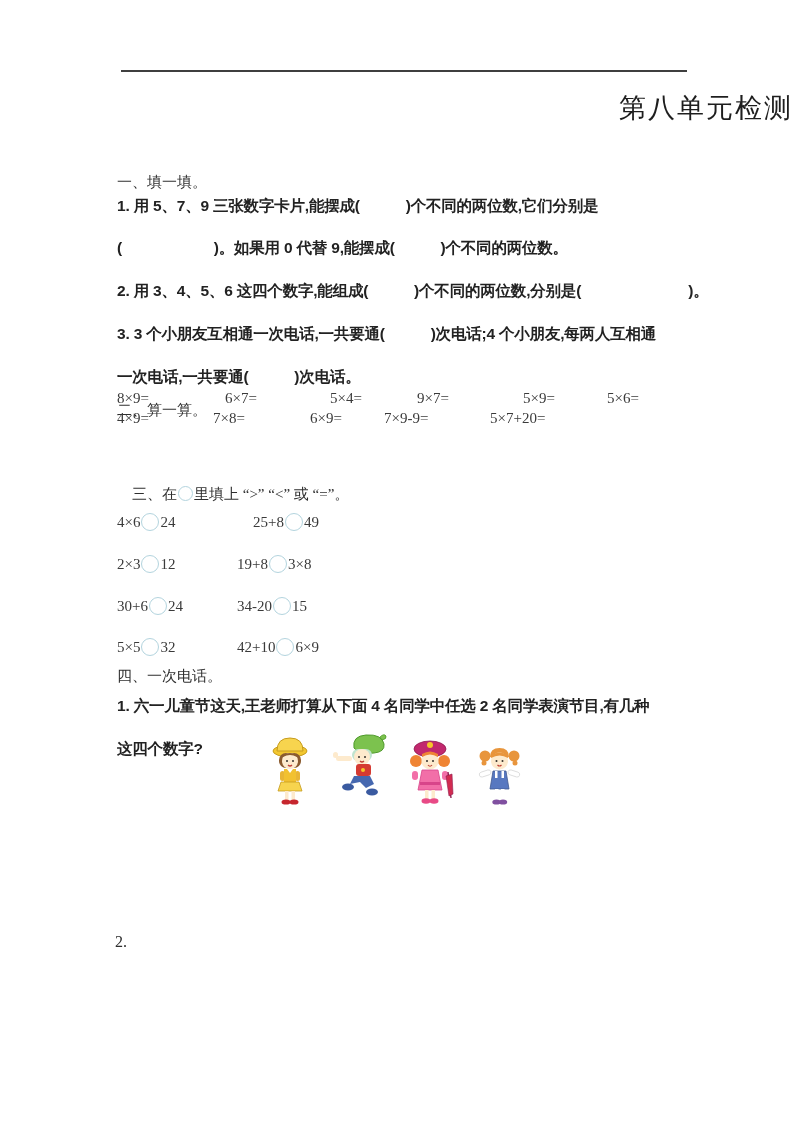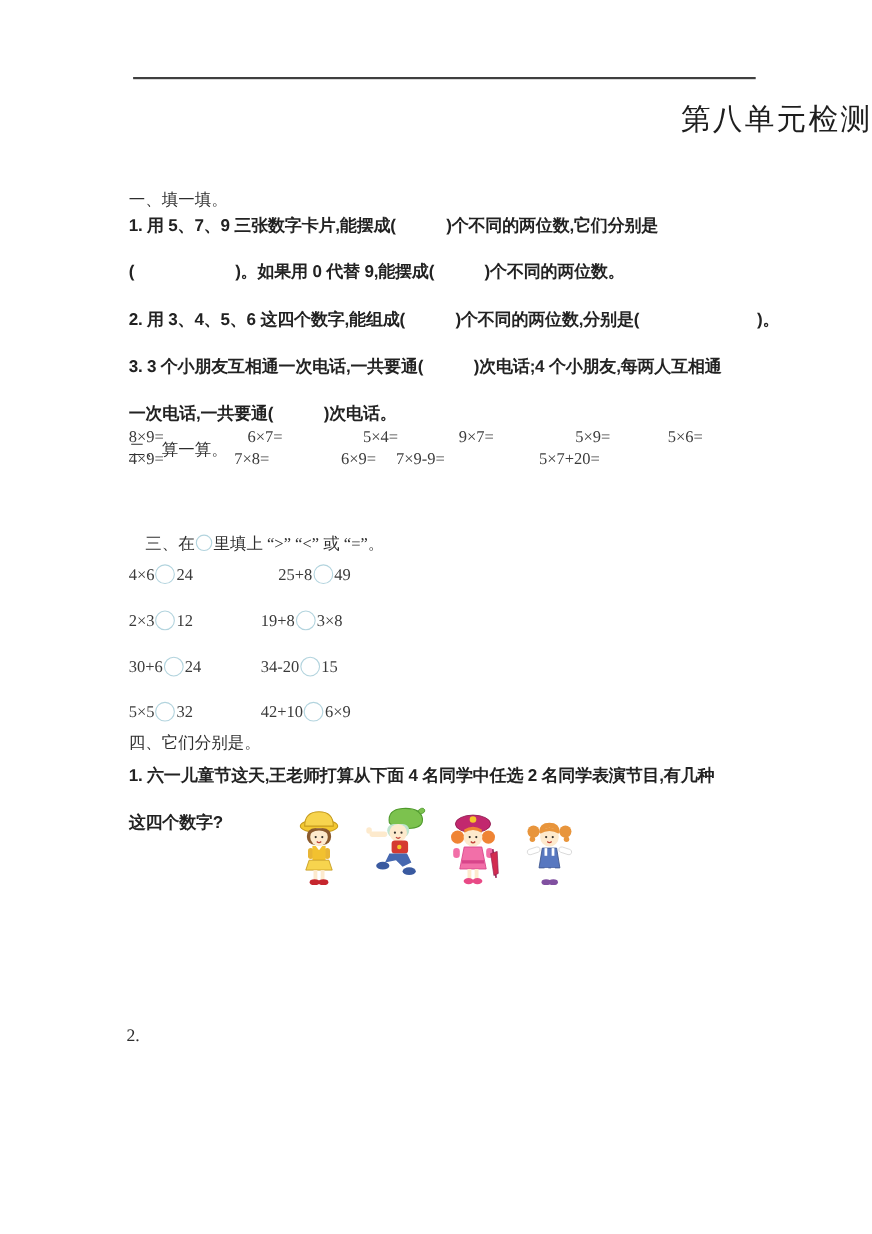--- a/index.html
+++ b/index.html
@@ -66,41 +66,41 @@
     <span class="expr" style="left:225px">6×7=</span>
     <span class="expr" style="left:330px">5×4=</span>
     <span class="expr" style="left:417px">9×7=</span>
     <span class="expr" style="left:523px">5×9=</span>
     <span class="expr" style="left:607px">5×6=</span>
   </div>
   <div class="calc-row math" style="top:410px">
     <span class="expr" style="left:117px">4×9=</span>
     <span class="expr" style="left:213px">7×8=</span>
     <span class="expr" style="left:310px">6×9=</span>
-    <span class="expr" style="left:360px">7×9-9=</span>
+    <span class="expr" style="left:384px">7×9-9=</span>
     <span class="expr" style="left:490px">5×7+20=</span>
   </div>
 
   <div class="ln serif" style="top:439px">
     <span>三、在</span><span class="circle small"></span><span>里填上 “&gt;” “&lt;” 或 “=”。</span>
   </div>
 
   <div class="ln math" style="top:483px;left:117px"><span>4×6</span><span class="circle"></span><span>24</span></div>
   <div class="ln math" style="top:483px;left:253px"><span>25+8</span><span class="circle"></span><span>49</span></div>
 
   <div class="ln math" style="top:525px;left:117px"><span>2×3</span><span class="circle"></span><span>12</span></div>
   <div class="ln math" style="top:525px;left:237px"><span>19+8</span><span class="circle"></span><span>3×8</span></div>
 
   <div class="ln math" style="top:567px;left:117px"><span>30+6</span><span class="circle"></span><span>24</span></div>
   <div class="ln math" style="top:567px;left:237px"><span>34-20</span><span class="circle"></span><span>15</span></div>
 
   <div class="ln math" style="top:608px;left:117px"><span>5×5</span><span class="circle"></span><span>32</span></div>
   <div class="ln math" style="top:608px;left:237px"><span>42+10</span><span class="circle"></span><span>6×9</span></div>
 
-  <div class="ln serif" style="top:638px">四、它们分别是。</div>
+  <div class="ln serif" style="top:638px">四、一次电话。</div>
   <div class="ln qtext" style="top:667px">1. 六一儿童节这天,王老师打算从下面 4 名同学中任选 2 名同学表演节目,有几种</div>
   <div class="ln qtext" style="top:710px">这四个数字?</div>
 
   <svg class="kid" style="left:266px;top:736px" width="48" height="70" viewBox="0 0 48 70">
     <ellipse cx="24" cy="15" rx="17" ry="6" fill="#f2c730" stroke="#c79c1e" stroke-width="1"></ellipse>
     <path d="M11 15 Q11 2 24 2 Q37 2 37 15 Z" fill="#f7d44e" stroke="#c79c1e" stroke-width="1"></path>
     <rect x="13" y="17" width="22" height="15" rx="7" fill="#8a5a2e"></rect>
     <circle cx="24" cy="25" r="8" fill="#fdeacd"></circle>
     <path d="M17 21 Q24 17 31 21 L31 19 Q24 15 17 19 Z" fill="#8a5a2e"></path>
     <circle cx="21" cy="25" r="1" fill="#33302c"></circle>

